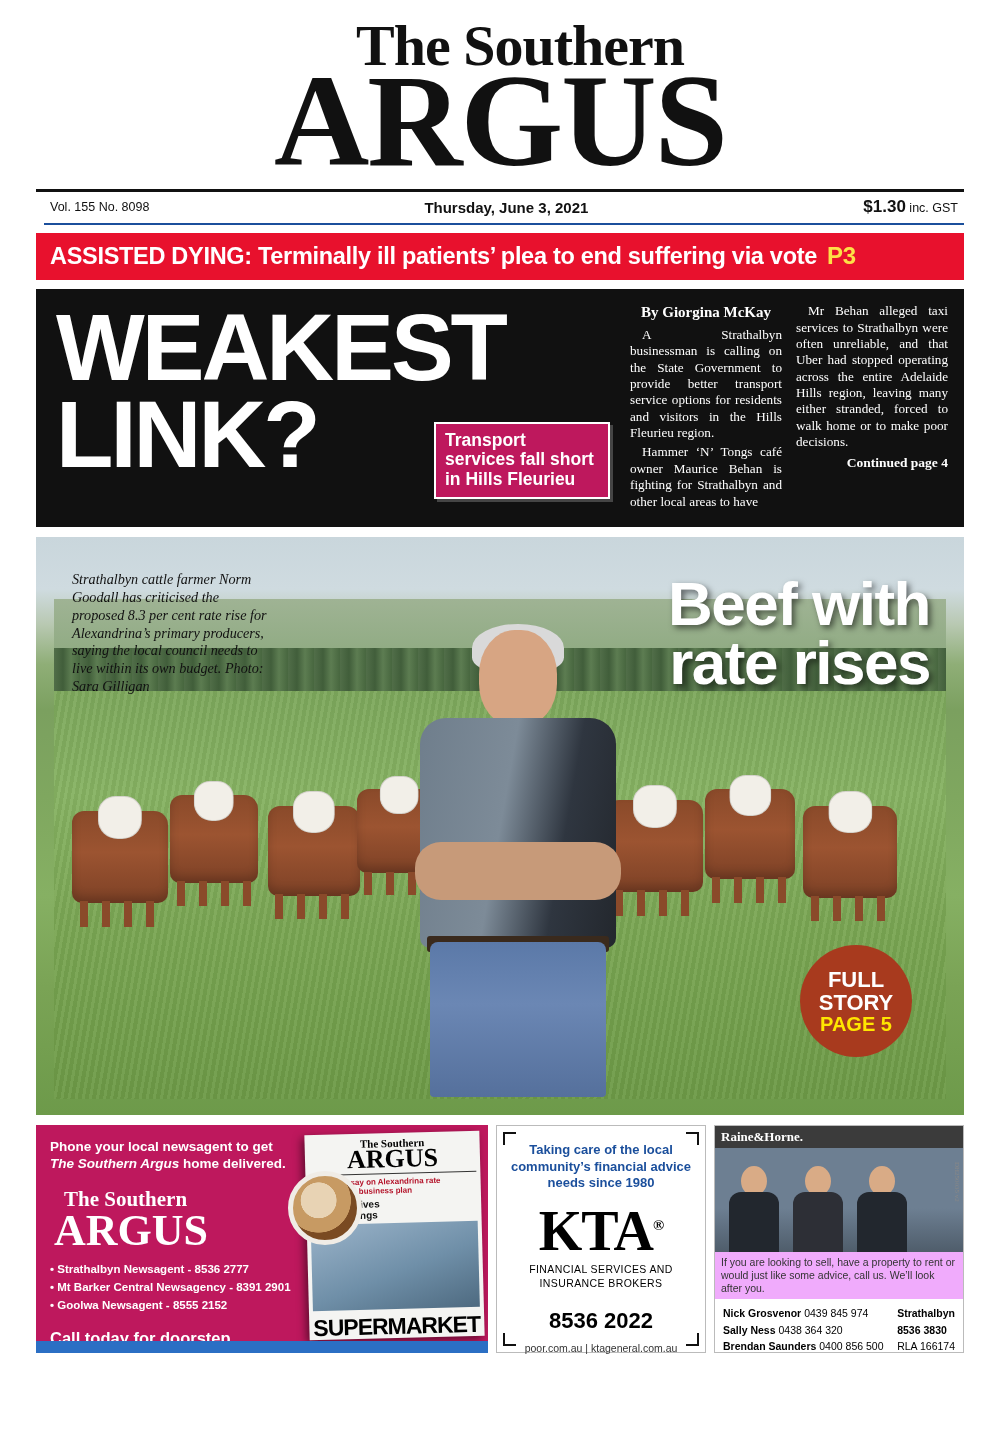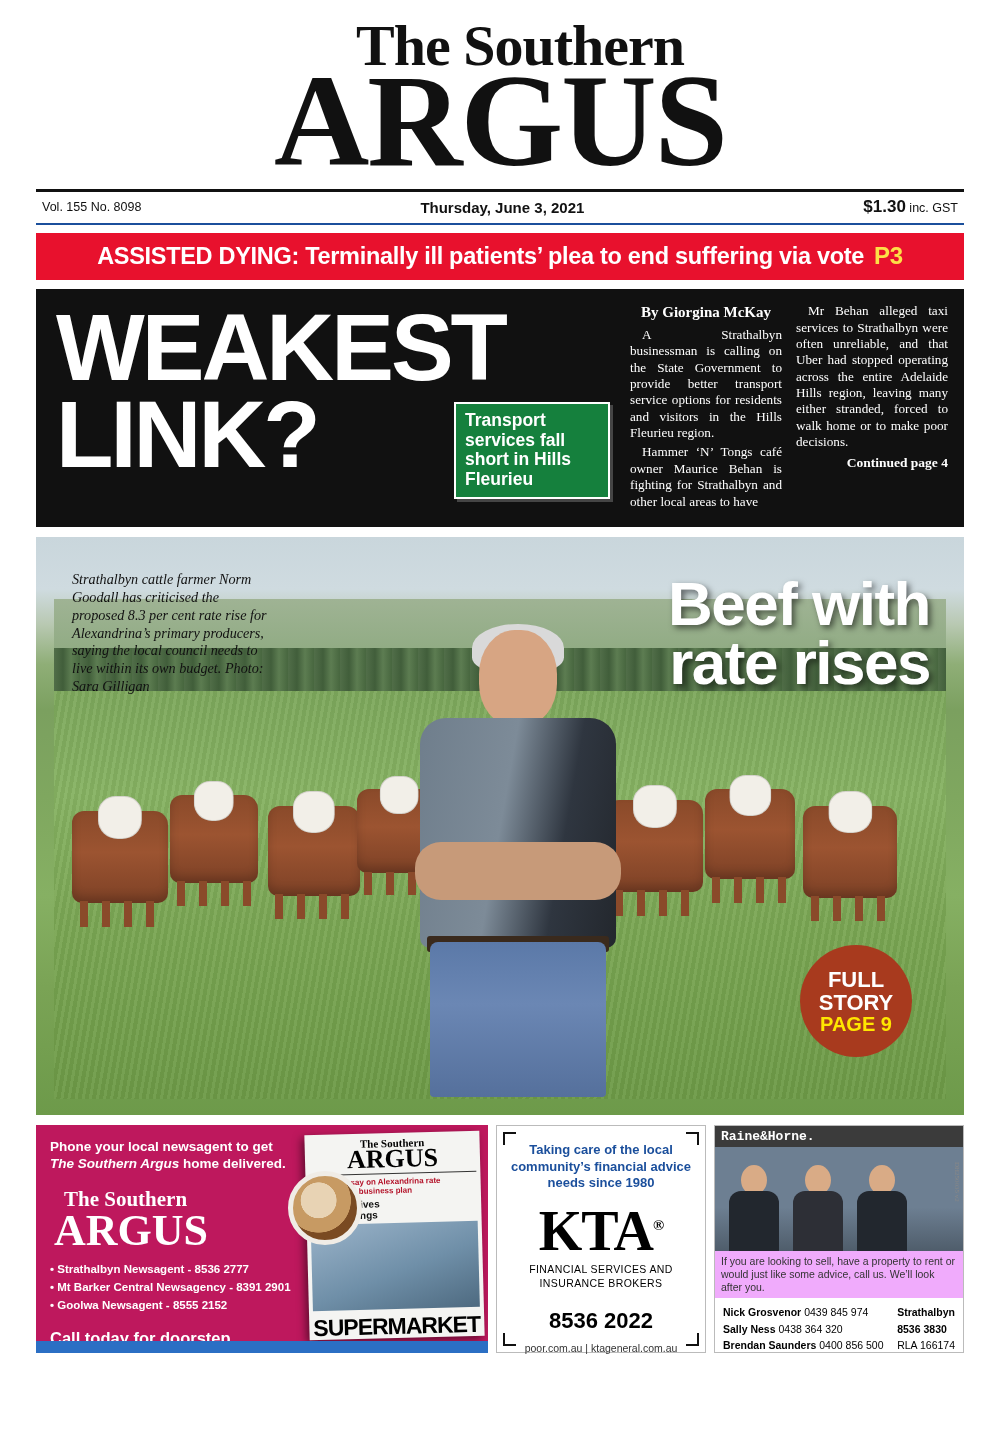--- a/index.html
+++ b/index.html
@@ -35,36 +35,37 @@
     margin-top: -6px;
   }
   .mast-rule-top { border-top: 3px solid #111; margin-top: 14px; }
 
   .infobar {
     display: flex; align-items: center; justify-content: space-between;
     font-family: "Liberation Sans", sans-serif;
     font-size: 13px; color: #111;
     padding: 5px 6px 6px 6px;
     border-bottom: 2px solid #1b4f9c;
+    margin-left: 8px;
   }
   .infobar .vol { font-size: 12.5px; }
   .infobar .date { font-weight: bold; font-size: 15px; }
   .infobar .price { font-size: 12.5px; }
   .infobar .price b { font-size: 17px; }
 
   
   .redbar {
     background: #e8112d; color: #fff;
     font-family: "Liberation Sans", sans-serif;
     font-weight: bold; font-size: 23.5px;
     padding: 9px 14px 10px 14px;
     margin-top: 8px;
     letter-spacing: -0.3px;
     white-space: nowrap;
-    display: flex; align-items: baseline; justify-content: center;
+    display: flex; align-items: baseline;
   }
   .redbar .page-ref { color: #fde047; margin-left: 10px; font-size: 24px; }
 
   
   .lead {
     background: #111; color: #fff;
     margin-top: 9px;
     padding: 14px 16px 16px 16px;
     display: flex;
     height: 238px;
@@ -75,22 +76,22 @@
     font-weight: bold;
     font-size: 94px;
     line-height: 0.88;
     letter-spacing: -3px;
     color: #fff;
     margin: 4px 0 0 4px;
   }
   .lead-sub {
     position: absolute;
     right: 6px; bottom: 12px;
-    width: 156px;
-    background: #15803d;
+    width: 176px;
+    background: #be185d;
     border: 2px solid #fff;
     color: #fff;
     font-family: "Liberation Sans", sans-serif;
     font-weight: bold;
     font-size: 17.5px;
     line-height: 1.12;
     padding: 7px 9px 8px 9px;
     box-shadow: 3px 3px 0 rgba(255,255,255,0.22);
   }
   .lead-right { flex: 1; display: flex; gap: 14px; padding-left: 14px; }
@@ -245,21 +246,21 @@
   .ad2 .c3 { left: 6px; bottom: 6px; border-right: none; border-top: none; }
   .ad2 .c4 { right: 6px; bottom: 6px; border-left: none; border-top: none; }
   .ad2 .tag { font-family: "Liberation Sans", sans-serif; font-weight: bold; font-size: 13px; color: #1b4f9c; line-height: 1.25; margin-top: 4px; }
   .ad2 .kta { font-family: "Liberation Serif", serif; font-weight: bold; font-size: 56px; letter-spacing: -1px; margin-top: 12px; line-height: 1; }
   .ad2 .kta sup { font-size: 15px; vertical-align: super; }
   .ad2 .kta-sub { font-family: "Liberation Sans", sans-serif; font-size: 10.5px; letter-spacing: .4px; line-height: 1.3; margin-top: 4px; }
   .ad2 .phone { font-family: "Liberation Sans", sans-serif; font-weight: bold; font-size: 22px; margin-top: 18px; }
   .ad2 .web { font-family: "Liberation Sans", sans-serif; font-size: 10.5px; margin-top: 8px; color: #333; }
 
   .ad3 { flex: 1; background: #fff; border: 1px solid #bbb; position: relative; overflow: hidden; }
-  .ad3 .rh-bar { background: #3b3b3b; color: #fff; font-family: Liberation Mono, monospace; font-weight: bold; font-size: 13px; padding: 3px 6px; }
+  .ad3 .rh-bar { background: #3b3b3b; color: #fff; font-family: Liberation Serif, serif; font-weight: bold; font-size: 13px; padding: 3px 6px; }
   .ad3 .photo3 { height: 104px; background: linear-gradient(to bottom, #6d7f92 0 58%, #4f5d6b 100%); position: relative; }
   .ad3 .p-person { position: absolute; bottom: 0; width: 54px; height: 86px; }
   .ad3 .p-person .h { position: absolute; left: 50%; top: 0; transform: translateX(-50%); width: 26px; height: 30px; border-radius: 50%; background: #d9ab86; }
   .ad3 .p-person .b { position: absolute; left: 50%; top: 26px; transform: translateX(-50%); width: 50px; bottom: 0; background: #22272e; border-radius: 12px 12px 0 0; }
   .ad3 .p1 { left: 12px; } .ad3 .p2 { left: 76px; } .ad3 .p2 .b { background: #2d2f36; } .ad3 .p3 { left: 140px; }
   .ad3 .yellow { background: #f0abfc; color: #333; font-family: "Liberation Sans", sans-serif; font-size: 10.5px; line-height: 1.22; padding: 4px 6px; }
   .ad3 .contacts { padding: 6px 8px; font-family: "Liberation Sans", sans-serif; font-size: 10.5px; line-height: 1.6; display: flex; justify-content: space-between; }
   .ad3 .contacts b { font-size: 10.5px; }
   .ad3 .right-col { text-align: left; }
   .ad3 .vcode { position: absolute; right: 2px; top: 36px; font-size: 7px; color: #888; writing-mode: vertical-rl; }
@@ -357,21 +358,21 @@
     <div class="photo-caption">Strathalbyn cattle farmer Norm Goodall has criticised the proposed 8.3 per cent rate rise for Alexandrina’s primary producers, saying the local council needs to live within its own budget. Photo: Sara Gilligan</div>
 
     <div class="photo-head">
       <div>Beef with</div>
       <div>rate rises</div>
     </div>
 
     <div class="full-story">
       <div class="l1">FULL</div>
       <div class="l2">STORY</div>
-      <div class="l3">PAGE 9</div>
+      <div class="l3">PAGE 5</div>
     </div>
   </div>
 
   <div class="ads">
 
     <div class="ad1">
       <div class="txt">
         <div class="l1">
           <span>Phone your local newsagent to get</span><br>
           <i>The Southern Argus</i><span> home delivered.</span>

